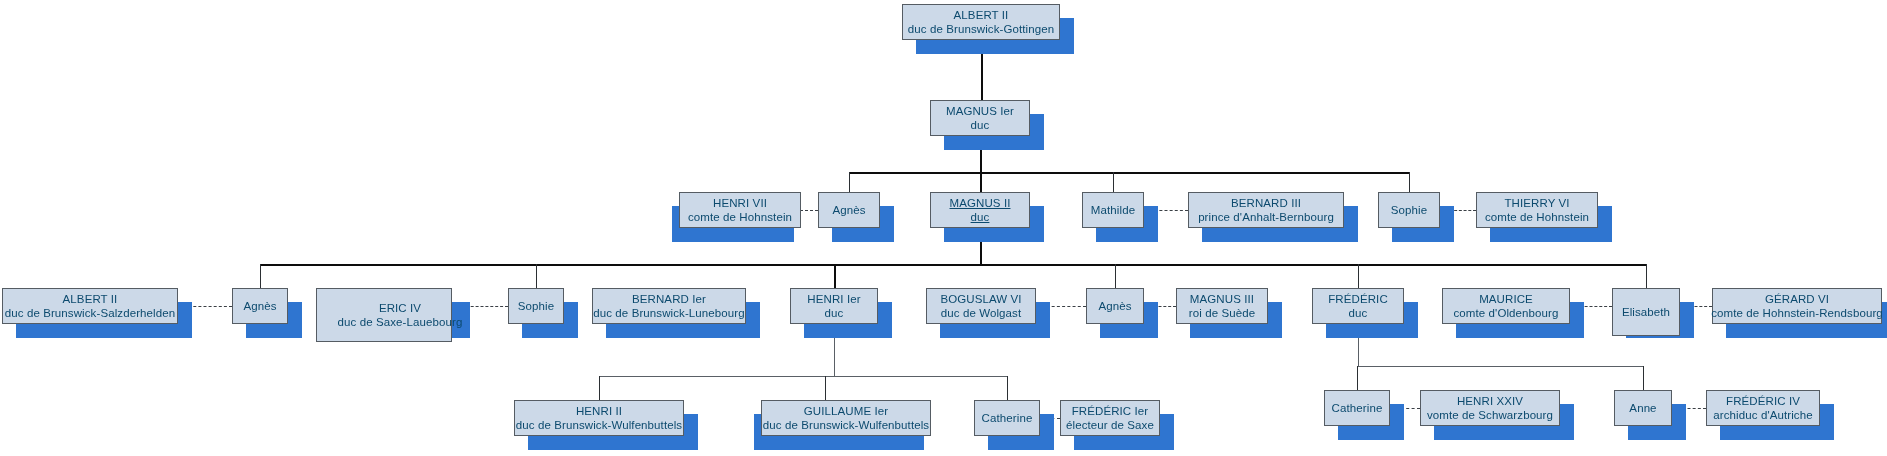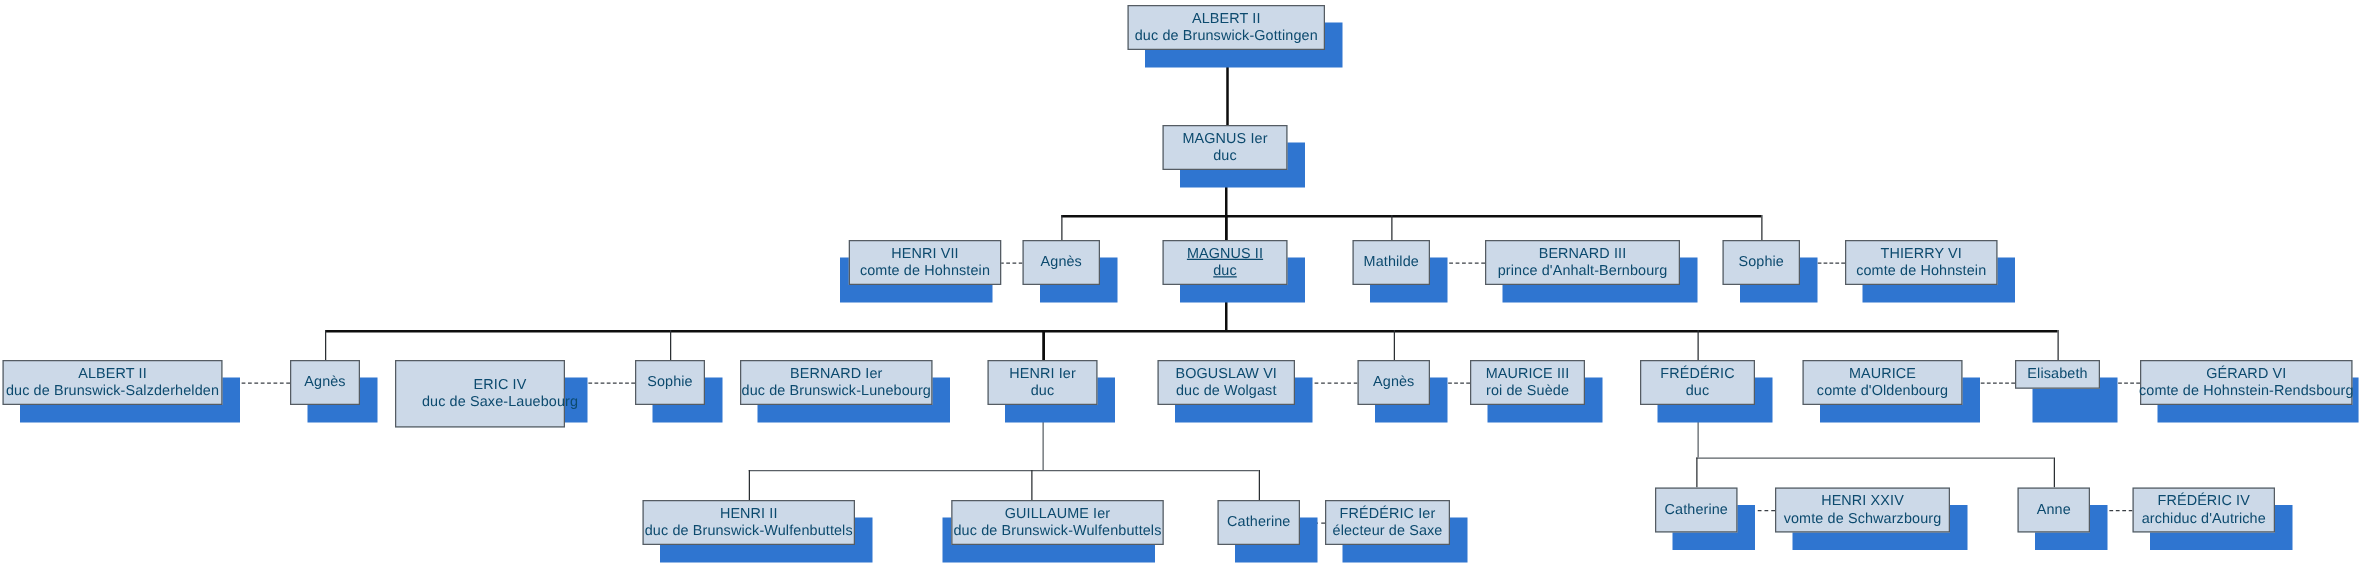--- a/index.html
+++ b/index.html
@@ -138,35 +138,35 @@
     <div class="node" style="left: 926px; top: 288px; width: 110px; height: 36px;">
       <div class="l1">BOGUSLAW VI</div>
       <div class="l2">duc de Wolgast</div>
     </div>
     <div class="shadow" style="left: 1100px; top: 302px; width: 58px; height: 36px;"></div>
     <div class="node" style="left: 1086px; top: 288px; width: 58px; height: 36px;">
       <div class="l1">Agnès</div>
     </div>
     <div class="shadow" style="left: 1190px; top: 302px; width: 92px; height: 36px;"></div>
     <div class="node" style="left: 1176px; top: 288px; width: 92px; height: 36px;">
-      <div class="l1">MAURICE III</div>
+      <div class="l1">MAGNUS III</div>
       <div class="l2">roi de Suède</div>
     </div>
     <div class="shadow" style="left: 1326px; top: 302px; width: 92px; height: 36px;"></div>
     <div class="node" style="left: 1312px; top: 288px; width: 92px; height: 36px;">
       <div class="l1">FRÉDÉRIC</div>
       <div class="l2">duc</div>
     </div>
     <div class="shadow" style="left: 1456px; top: 302px; width: 128px; height: 36px;"></div>
     <div class="node" style="left: 1442px; top: 288px; width: 128px; height: 36px;">
       <div class="l1">MAURICE</div>
       <div class="l2">comte d'Oldenbourg</div>
     </div>
     <div class="shadow" style="left: 1626px; top: 302px; width: 68px; height: 36px;"></div>
-    <div class="node" style="left: 1612px; top: 288px; width: 68px; height: 23px;">
+    <div class="node" style="left: 1612px; top: 288px; width: 68px; height: 48px;">
       <div class="l1">Elisabeth</div>
     </div>
     <div class="shadow" style="left: 1726px; top: 302px; width: 170px; height: 36px;"></div>
     <div class="node" style="left: 1712px; top: 288px; width: 170px; height: 36px;">
       <div class="l1">GÉRARD VI</div>
       <div class="l2">comte de Hohnstein-Rendsbourg</div>
     </div>
     <div class="shadow" style="left: 528px; top: 414px; width: 170px; height: 36px;"></div>
     <div class="node" style="left: 514px; top: 400px; width: 170px; height: 36px;">
       <div class="l1">HENRI II</div>

